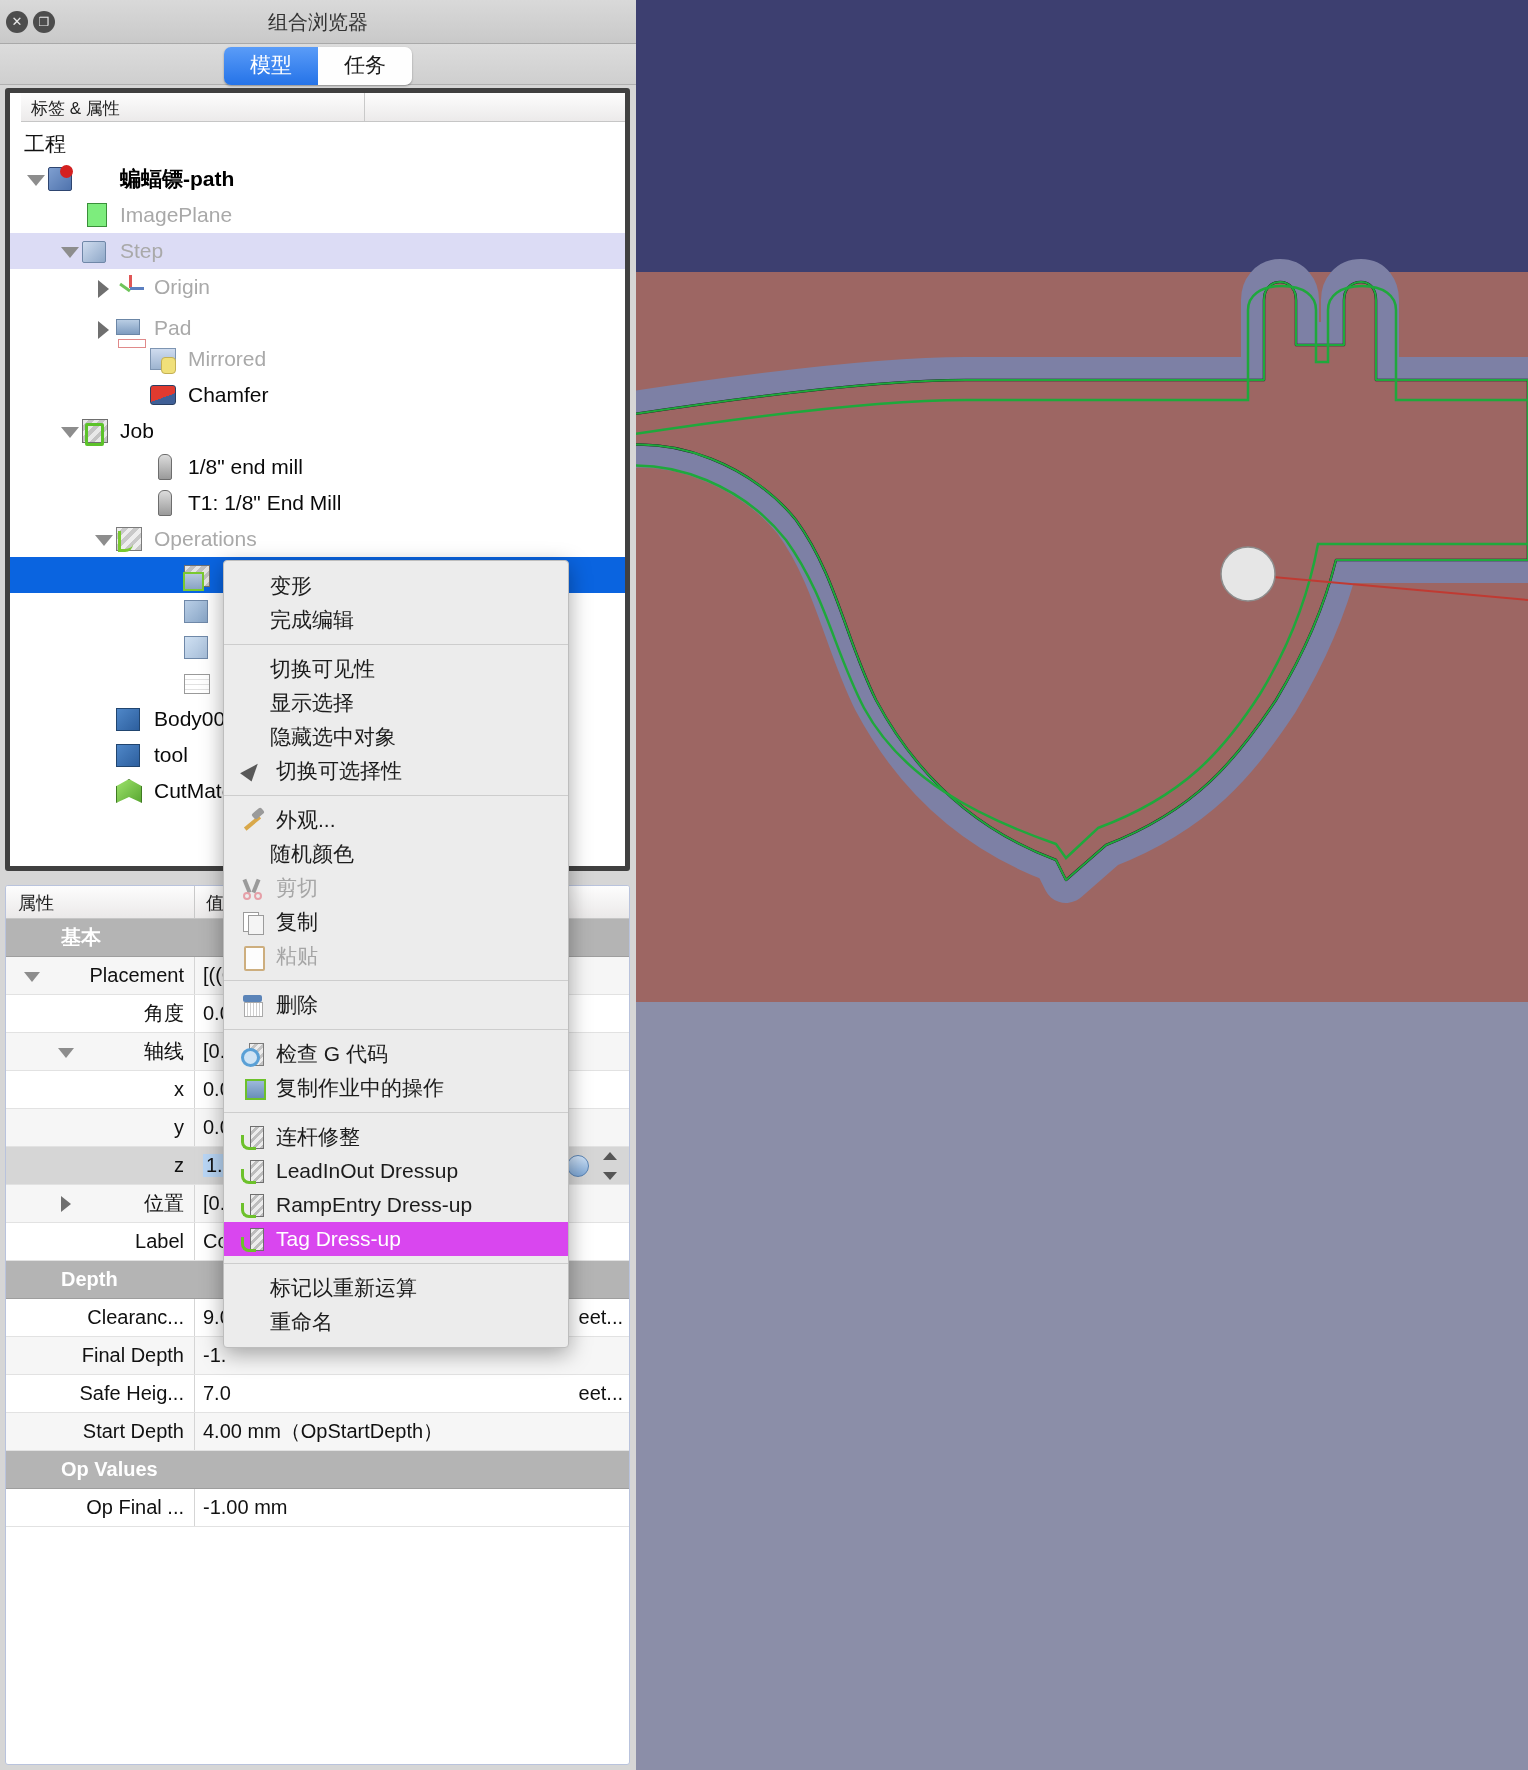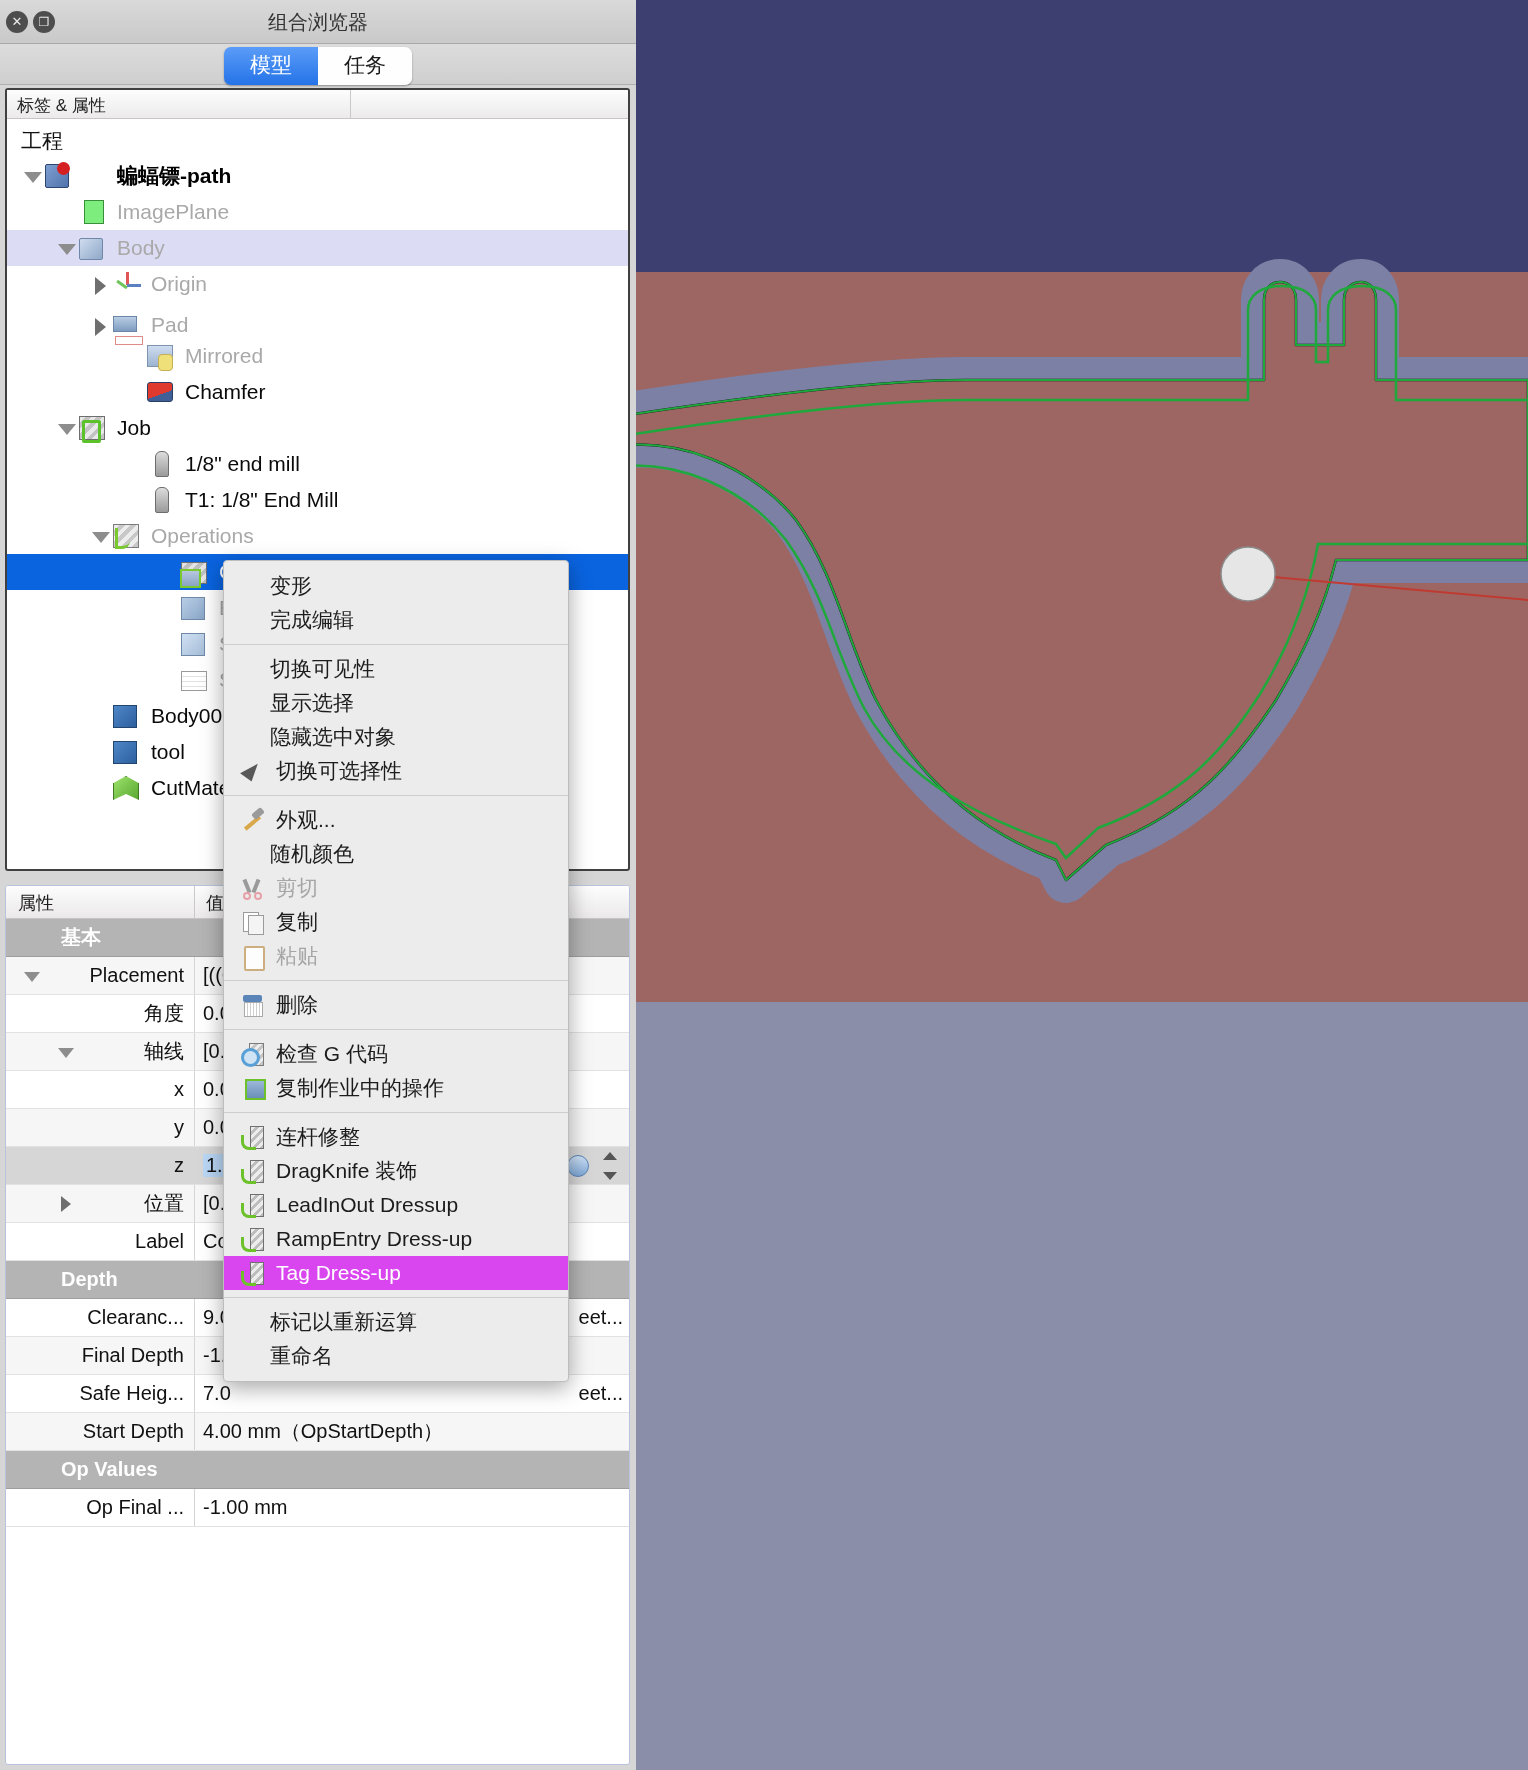--- a/index.html
+++ b/index.html
@@ -58,22 +58,23 @@
   .seg {
     padding:5px 26px 7px; font-size:21px; line-height:26px;
     font-family:"DejaVu Sans",sans-serif;
     background:#fefefe; color:#1b1b1b; cursor:pointer;
   }
   .seg.active { background:linear-gradient(#5a9cf8,#2573e8); color:#fff; }
 
   
   #treebox {
     position:absolute; left:5px; top:88px; width:625px; height:783px;
-    background:#fff; border:2px solid #404040; border-radius:3px;
+    background:#fff; border:5px solid #404040; border-radius:3px;
     overflow:hidden;
+    padding-left:11px;
   }
   #tree-header {
     height:29px; background:linear-gradient(#fdfdfd,#eceaea);
     border-bottom:1px solid #c6c6c6; position:relative;
     font-size:17px; color:#222;
   }
   #tree-header .hcol1 { position:absolute; left:10px; top:4px; }
   #tree-header .hsep { position:absolute; left:343px; top:0; bottom:0; width:1px; background:#c9c9c9; }
 
   #tree-root-label { position:absolute; left:14px; top:37px; font-size:21px; color:#111; }
@@ -295,21 +296,21 @@
           <span class="ico">
             <span class="ic-plane" style="position: absolute;"></span>
           </span>
           <span class="lbl">ImagePlane</span>
         </div>
         <div class="trow lightsel" style="top: 140px; padding-left: 48px;">
           <span class="arrow down"></span>
           <span class="ico">
             <span class="ic-body" style="position: absolute;"></span>
           </span>
-          <span class="lbl">Body</span>
+          <span class="lbl">Step</span>
         </div>
         <div class="trow" style="top: 176px; padding-left: 82px;">
           <span class="arrow right"></span>
           <span class="ico">
             <span class="ic-origin" style="position: absolute;">
               <i></i>
             </span>
           </span>
           <span class="lbl">Origin</span>
         </div>
@@ -627,24 +628,20 @@
       <span class="micon mic-dup"></span>
       <span class="mtext">复制作业中的操作</span>
     </div>
     <div class="msep"></div>
     <div class="mi withicon">
       <span class="micon mic-dress"></span>
       <span class="mtext">连杆修整</span>
     </div>
     <div class="mi withicon">
       <span class="micon mic-dress"></span>
-      <span class="mtext">DragKnife 装饰</span>
-    </div>
-    <div class="mi withicon">
-      <span class="micon mic-dress"></span>
       <span class="mtext">LeadInOut Dressup</span>
     </div>
     <div class="mi withicon">
       <span class="micon mic-dress"></span>
       <span class="mtext">RampEntry Dress-up</span>
     </div>
     <div class="mi withicon hl">
       <span class="micon mic-dress"></span>
       <span class="mtext">Tag Dress-up</span>
     </div>

